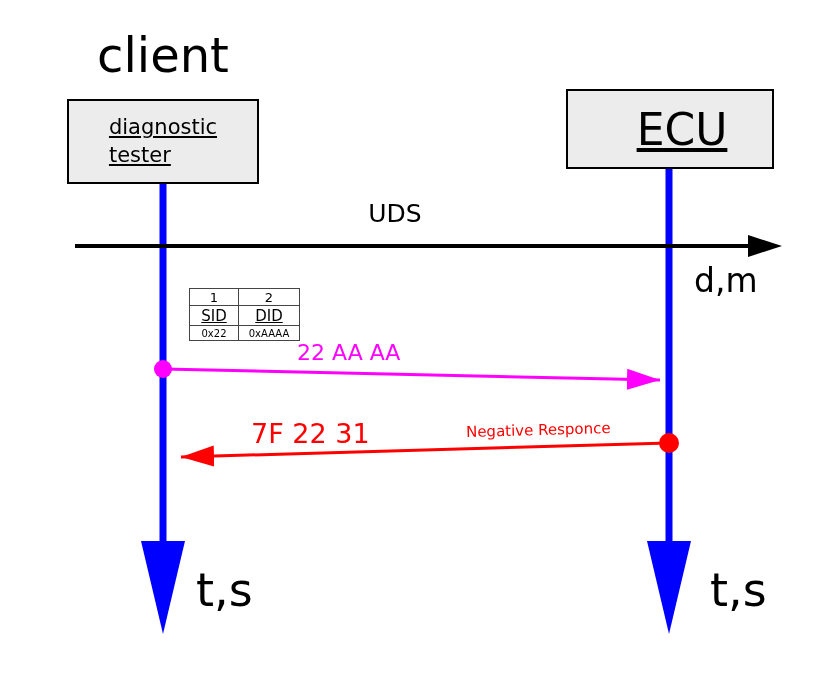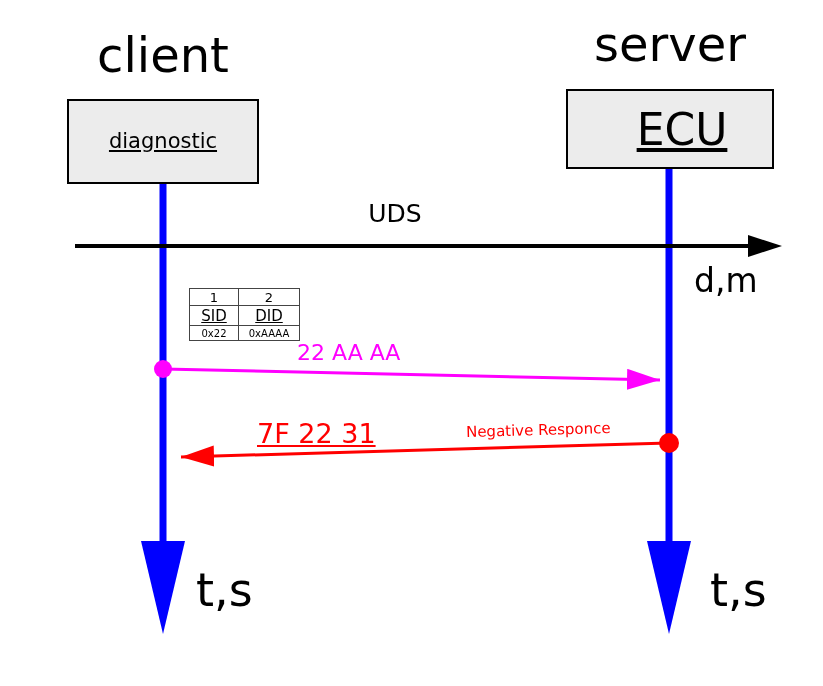--- a/index.html
+++ b/index.html
@@ -24,21 +24,21 @@
     box-sizing: border-box;
     text-decoration: underline;
   }
   #tester-box { left: 67px; top: 99px; width: 192px; height: 85px; }
   .tester-text { font-size: 21px; line-height: 1.3; text-align: left; color: #000; }
   #ecu-box { left: 566px; top: 89px; width: 208px; height: 80px; }
   .ecu-text { font-size: 44px; color: #000; margin-left: 24px; }
   #uds-label { left: 395px; top: 199px; font-size: 25px; transform: translateX(-50%); }
   #dm-label { left: 694px; top: 261px; font-size: 33px; }
   #req-label { left: 297px; top: 340px; font-size: 22px; color: #ff00ff; }
-  #resp-label { left: 257px; top: 418px; font-size: 27px; color: #ff0000; text-decoration: underline; }
+  #resp-label { left: 251px; top: 418px; font-size: 27px; color: #ff0000; }
   #resp-annot { left: 466px; top: 421px; font-size: 15px; color: #ff0000; transform: rotate(-1.6deg); }
   #ts-client { left: 196px; top: 563px; font-size: 46px; }
   #ts-server { left: 710px; top: 563px; font-size: 46px; }
   table.pdu {
     position: absolute;
     left: 189px;
     top: 288px;
     border-collapse: collapse;
     background: #ffffff;
   }
@@ -78,25 +78,25 @@
     <polygon points="748,235 748,257 782,246" fill="#000000"></polygon>
 
     <line x1="163" y1="369" x2="660" y2="380" stroke="#ff00ff" stroke-width="3" marker-end="url(#arrowMag)"></line>
     <circle cx="163" cy="369" r="9" fill="#ff00ff"></circle>
 
     <line x1="669" y1="443" x2="181" y2="457" stroke="#ff0000" stroke-width="3" marker-end="url(#arrowRed)"></line>
     <circle cx="669" cy="443" r="10" fill="#ff0000"></circle>
   </svg>
 
   <div class="label actor-title" style="left:163px; top:27px;">client</div>
-  <div class="label actor-title" style="left:670px; top:16px;">server</div>
 
   <div class="actor-box" id="tester-box">
     <div class="tester-text">
       <div>diagnostic</div>
+      <div>tester</div>
     </div>
   </div>
 
   <div class="actor-box" id="ecu-box">
     <div class="ecu-text">ECU</div>
   </div>
 
   <div class="label" id="uds-label">UDS</div>
   <div class="label" id="dm-label">d,m</div>
 

